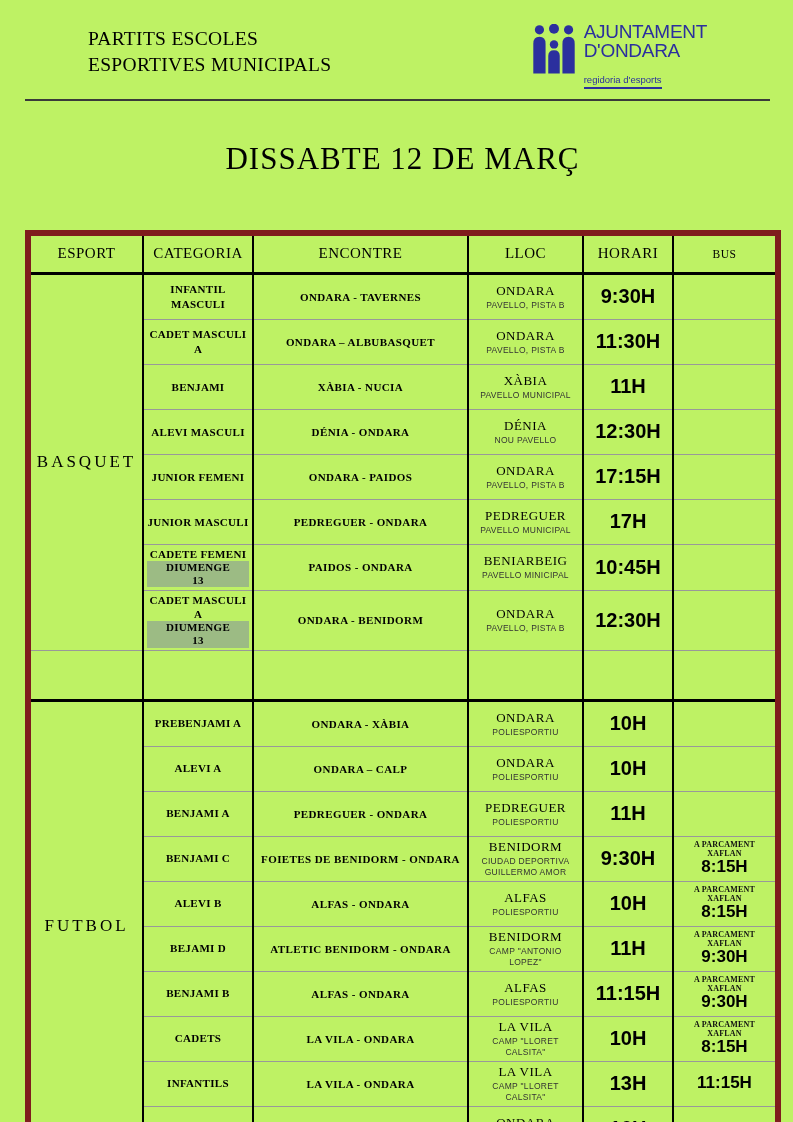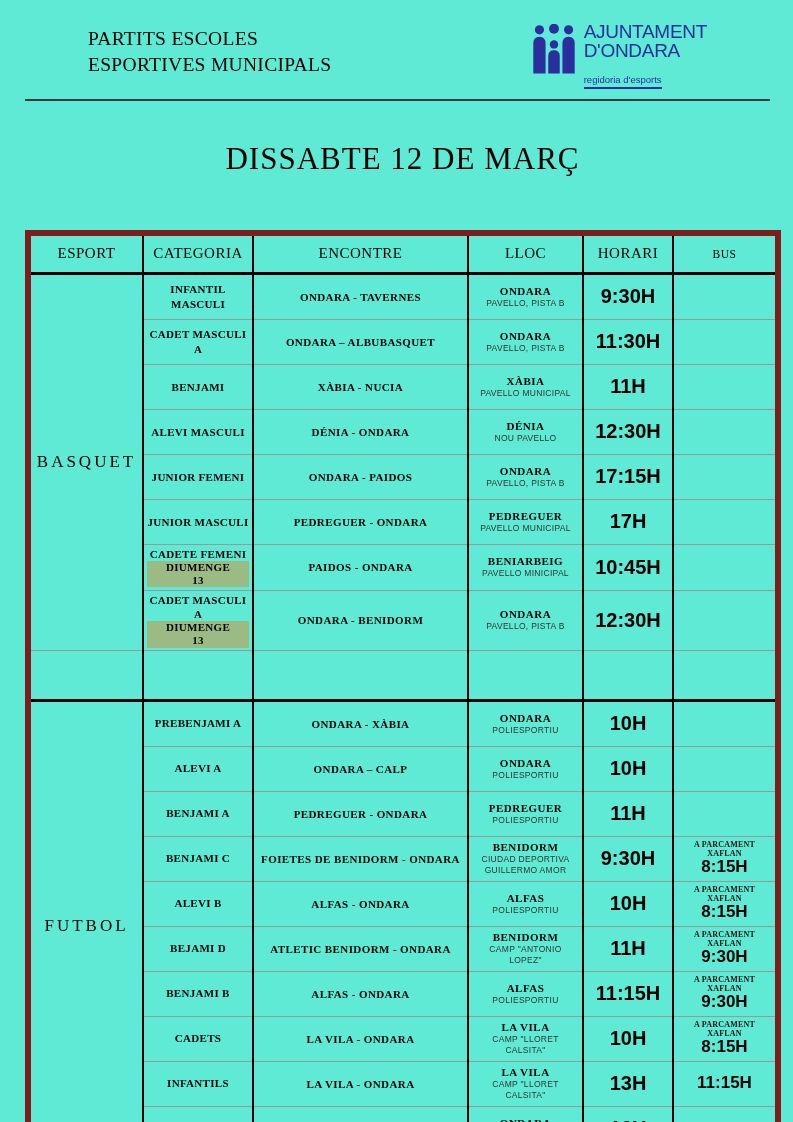--- a/index.html
+++ b/index.html
@@ -1,17 +1,17 @@
 <!DOCTYPE html>
 <html><head>
 <meta charset="utf-8">
 <style>
   html,body{margin:0;padding:0;background:#fff;}
   .page{
-    width:793px;height:1122px;background:#5eead4;position:relative;
+    width:793px;height:1122px;background:#bef264;position:relative;
     font-family:"Liberation Serif", serif;color:#000;overflow:hidden;
   }
   
   .header{display:flex;justify-content:space-between;align-items:flex-start;
     padding:26px 86px 0 88px;}
   .header-title{font-size:19.5px;line-height:1.35;letter-spacing:.3px;}
   .logo{display:flex;align-items:flex-start;gap:7px;margin-top:-4px;}
   .logo svg{display:block;margin-top:2px;}
   .logo-text{color:#2b2f9e;font-family:"Liberation Sans", sans-serif;}
   .logo-name{font-size:19px;line-height:1.02;letter-spacing:-.3px;font-weight:500;}
@@ -31,21 +31,21 @@
   thead th{border-bottom:2.5px solid #000;font-weight:400;font-size:15px;
     height:22px;letter-spacing:.5px;}
   thead th.bus-header{font-size:11.5px;vertical-align:top;padding-top:12px;}
   tbody td{border-top:1px solid #999;height:40px;}
   tr.section-start td{border-top:3px solid #000;}
   .esport-cell{font-weight:400;font-size:17px;letter-spacing:3px;}
   .cat-cell{font-weight:700;font-size:11px;line-height:1.3;letter-spacing:.3px;}
   .cat-main{display:block;}
   .cat-note{display:inline-block;background:#9cbb84;padding:0 12px;line-height:1.2;}
   .enc-cell{font-weight:700;font-size:11px;letter-spacing:.4px;}
-  .lloc-main{display:block;font-weight:700;font-size:11px;letter-spacing:.5px;}
+  .lloc-main{display:block;font-weight:400;font-size:13px;letter-spacing:.5px;}
   .lloc-sub{display:block;font-family:"Liberation Sans", sans-serif;
     font-size:8.5px;letter-spacing:.3px;color:#333;margin-top:1px;line-height:1.25;}
   .horari-cell{font-family:"Liberation Sans", sans-serif;font-weight:700;font-size:20px;}
   .bus-cell{padding:2px 4px;}
   .bus-note{display:block;font-size:8px;font-weight:700;letter-spacing:.2px;color:#111;}
   .bus-time{display:block;font-family:"Liberation Sans", sans-serif;
     font-weight:700;font-size:17px;line-height:1.1;}
   tr.spacer-row td{height:44px;}
 </style>
 </head>

